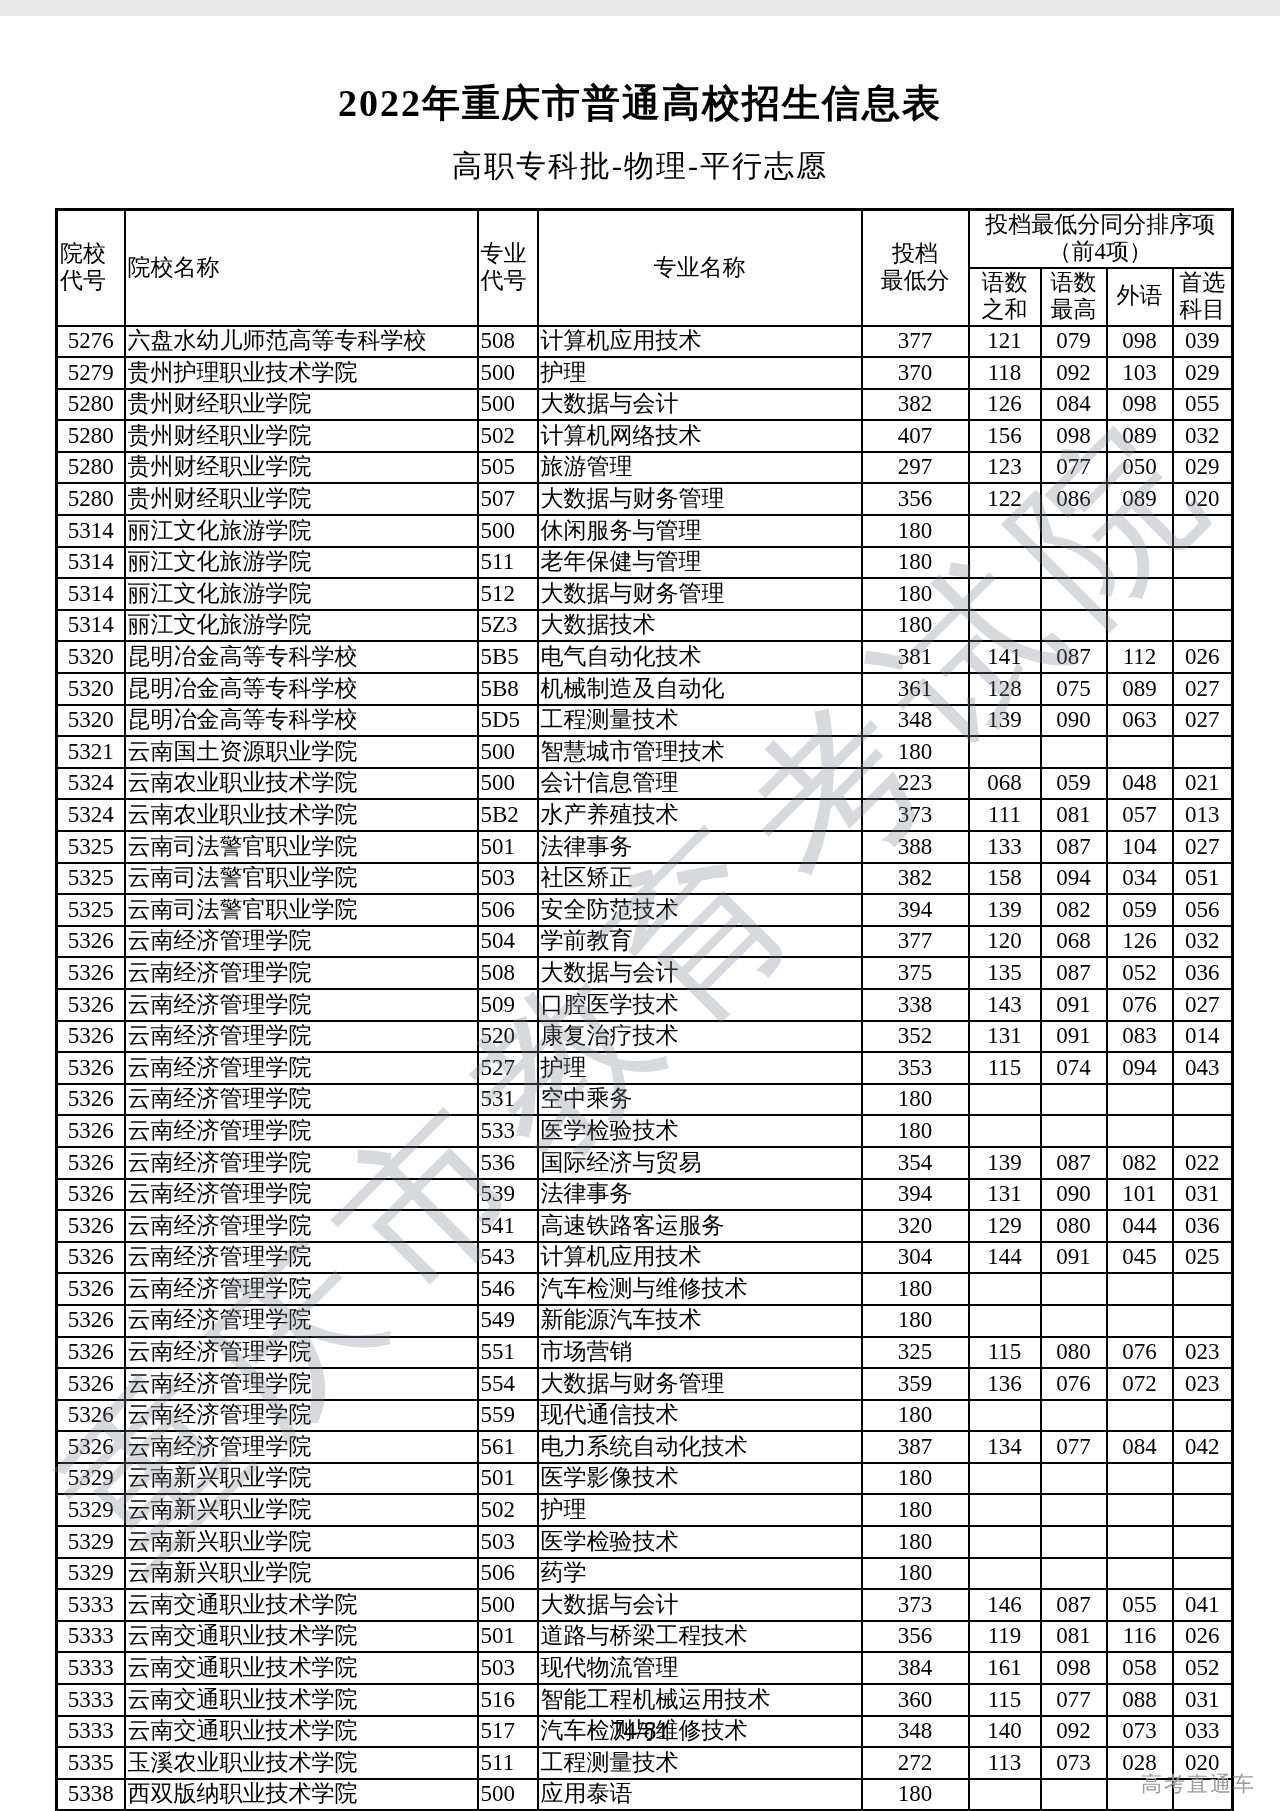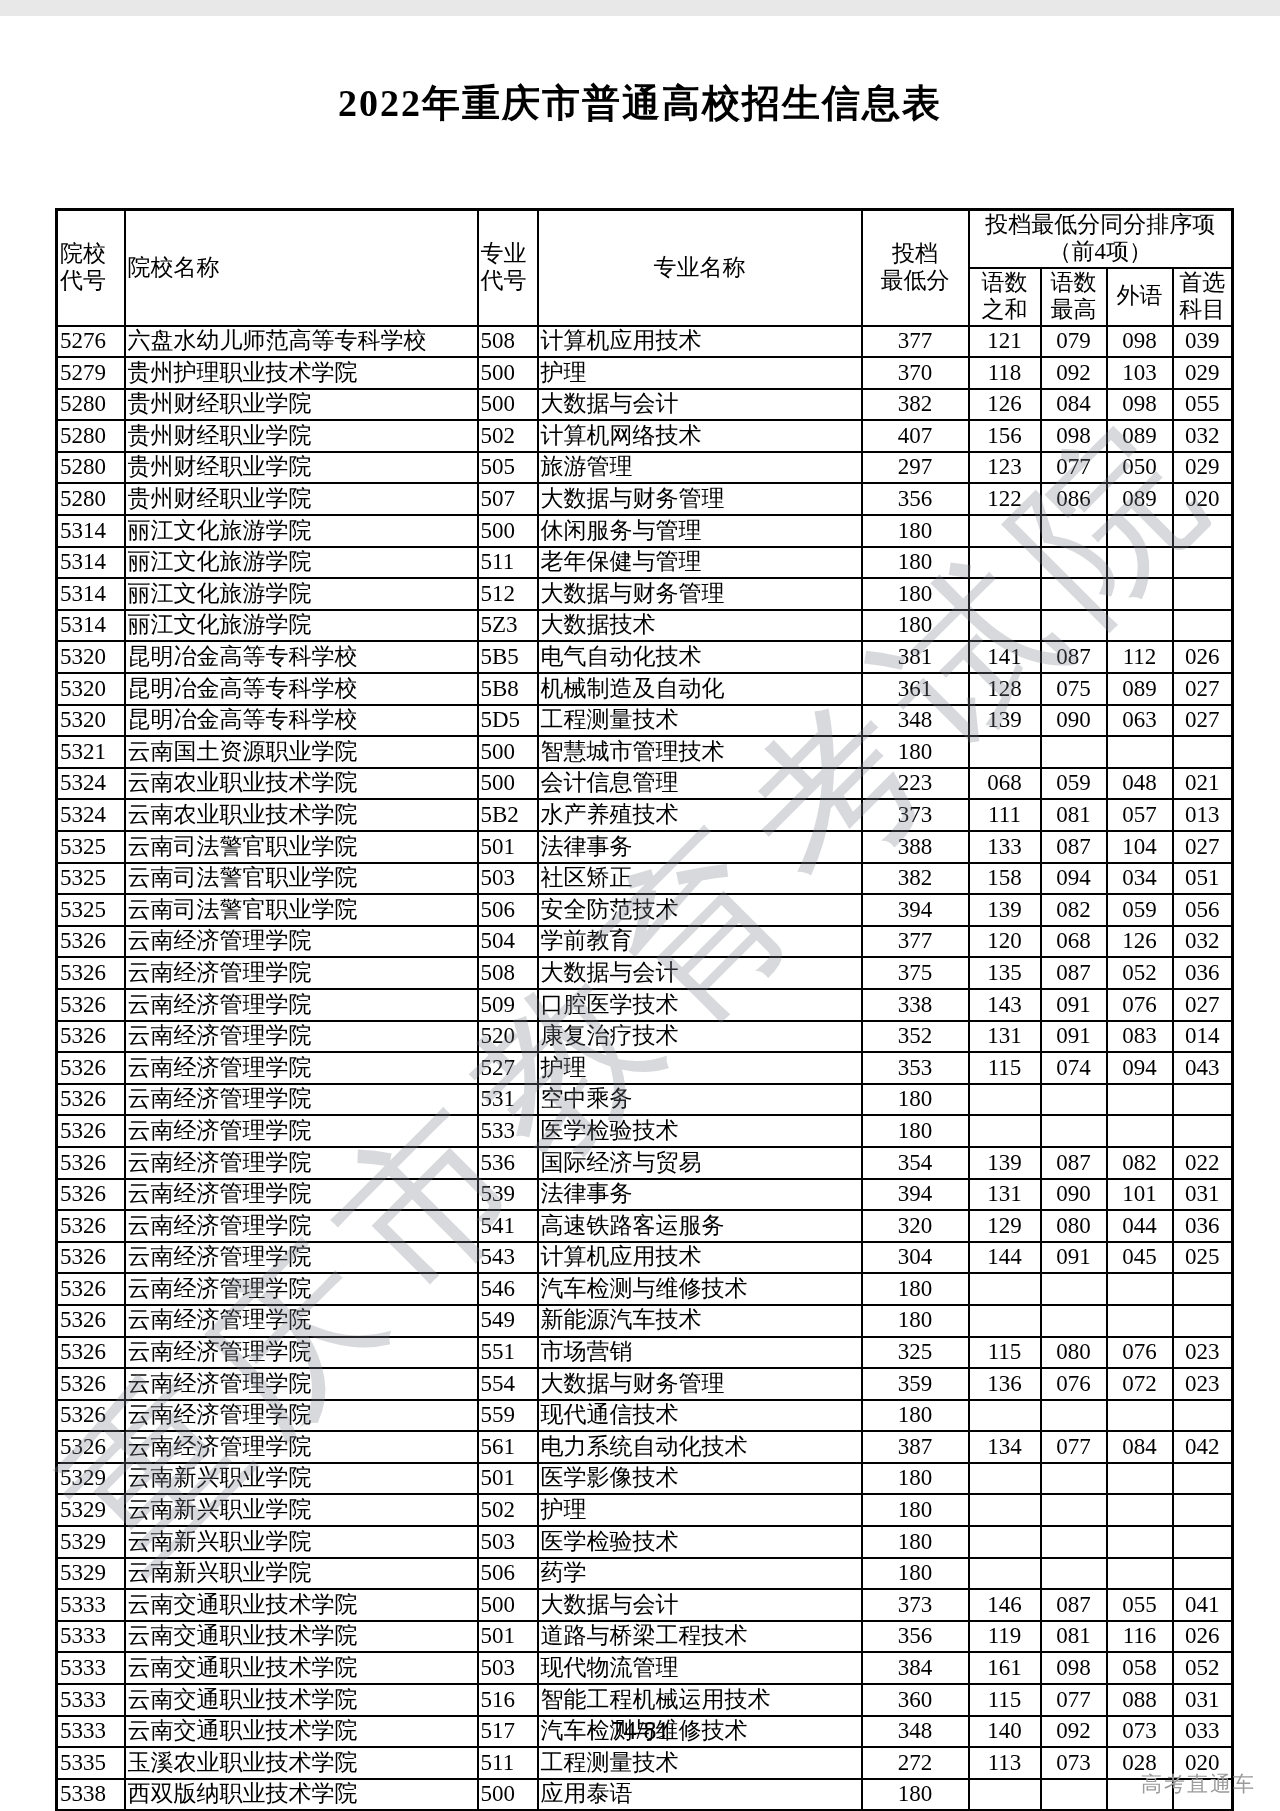--- a/index.html
+++ b/index.html
@@ -41,21 +41,21 @@
   }
   table.results thead th{
     white-space:pre-line;
     vertical-align:middle;
   }
   th.h-left{text-align:left;padding-left:5px;}
   th.h-center{text-align:center;}
   tr.hdr-top{height:58px;}
   tr.hdr-bottom{height:58px;}
   tbody td{height:29.6px;vertical-align:middle;}
-  td.c0{text-align:left;padding-left:5px;}
+  td.c0{text-align:center;padding-left:5px;}
   td.c1{text-align:left;padding-left:6px;}
   td.c2{text-align:left;padding-left:5px;}
   td.c3{text-align:left;padding-left:8px;}
   td.c4,td.c5,td.c6,td.c7,td.c8{text-align:center;}
   .watermark{
     position:absolute;
     left:640px;top:975px;
     transform:translate(-50%,-50%) rotate(-45deg);
     font-size:170px;
     letter-spacing:22px;
@@ -74,20 +74,21 @@
     font-size:21px;color:#9b9b9b;letter-spacing:2px;
     font-family:Liberation Serif, serif;
   }
 </style>
 </head>
 <body>
 
 <div class="page">
 
   <div class="doc-title">2022年重庆市普通高校招生信息表</div>
+  <div class="doc-subtitle">高职专科批-物理-平行志愿</div>
 
   <table class="results">
     <colgroup>
       <col style="width:68px">
       <col style="width:353px">
       <col style="width:60px">
       <col style="width:324px">
       <col style="width:107px">
       <col style="width:72px">
       <col style="width:66px">

